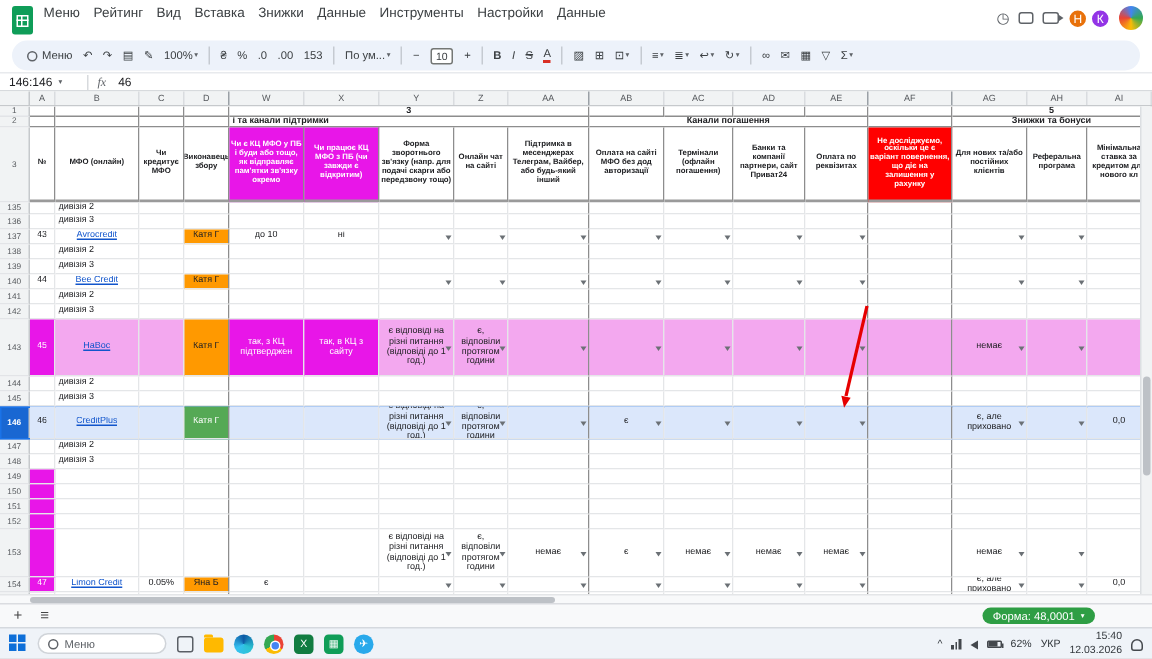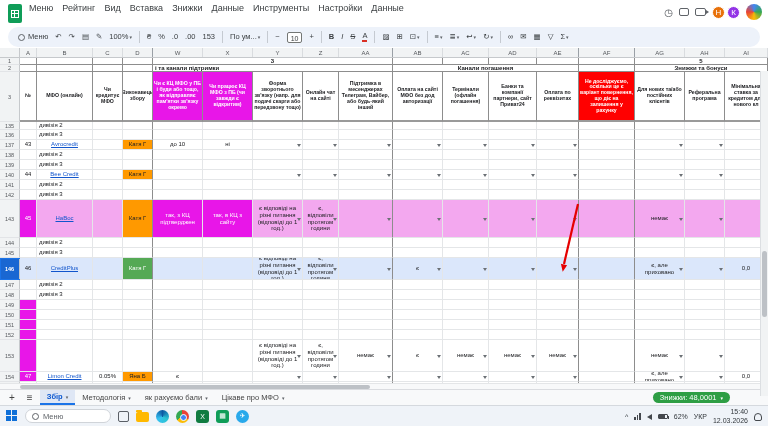--- a/index.html
+++ b/index.html
@@ -246,20 +246,29 @@
         <span class="tb-item">
           <span class="tb-glyph">▽</span>
         </span>
         <span class="tb-item">
           <span class="tb-glyph">Σ</span>
           <span class="tb-dd">▾</span>
         </span>
       </div>
   </div>
 
+  <div id="formulabar">
+    <span id="name-box">
+      <span>146:146</span>
+      <span class="tb-dd">▾</span>
+    </span>
+    <span id="fb-sep"></span>
+    <span id="fx-label">fx</span>
+    <span id="formula-value">46</span>
+  </div>
 
   <div id="col-letters">
       <div class="corner" style="width: 20px;"></div>
       <div class="col-letter" style="width: 17px;">A</div>
       <div class="col-letter" style="width: 56px;">B</div>
       <div class="col-letter" style="width: 30px;">C</div>
       <div class="col-letter col-sep" style="width: 30px;">D</div>
       <div class="col-letter" style="width: 50px;">W</div>
       <div class="col-letter" style="width: 50px;">X</div>
       <div class="col-letter" style="width: 50px;">Y</div>
@@ -931,40 +940,22 @@
         <div class="cell" style="width: 43px;"></div>
       </div>
     </div>
   <div id="hscroll">
       <div id="hthumb"></div>
     </div>
 
   <div id="tabbar">
     <span class="tabbar-btn">+</span>
     <span class="tabbar-btn">≡</span>
-    <span id="tabs" style="display:flex">
-        <span class="tab tab-active">
-          <span class="tab-label">Збір</span>
-          <span class="tab-dd">▾</span>
-        </span>
-        <span class="tab">
-          <span class="tab-label">Методологія</span>
-          <span class="tab-dd">▾</span>
-        </span>
-        <span class="tab">
-          <span class="tab-label">як рахуємо бали</span>
-          <span class="tab-dd">▾</span>
-        </span>
-        <span class="tab">
-          <span class="tab-label">Цікаве про МФО</span>
-          <span class="tab-dd">▾</span>
-        </span>
-      </span>
     <span id="sum-badge">
-      <span>Знижки: 48,0001</span>
+      <span>Форма: 48,0001</span>
       <span class="tab-dd">▾</span>
     </span>
   </div>
 
   <div id="taskbar">
     <span id="start-btn">
         <i></i>
         <i></i>
         <i></i>
         <i></i>

